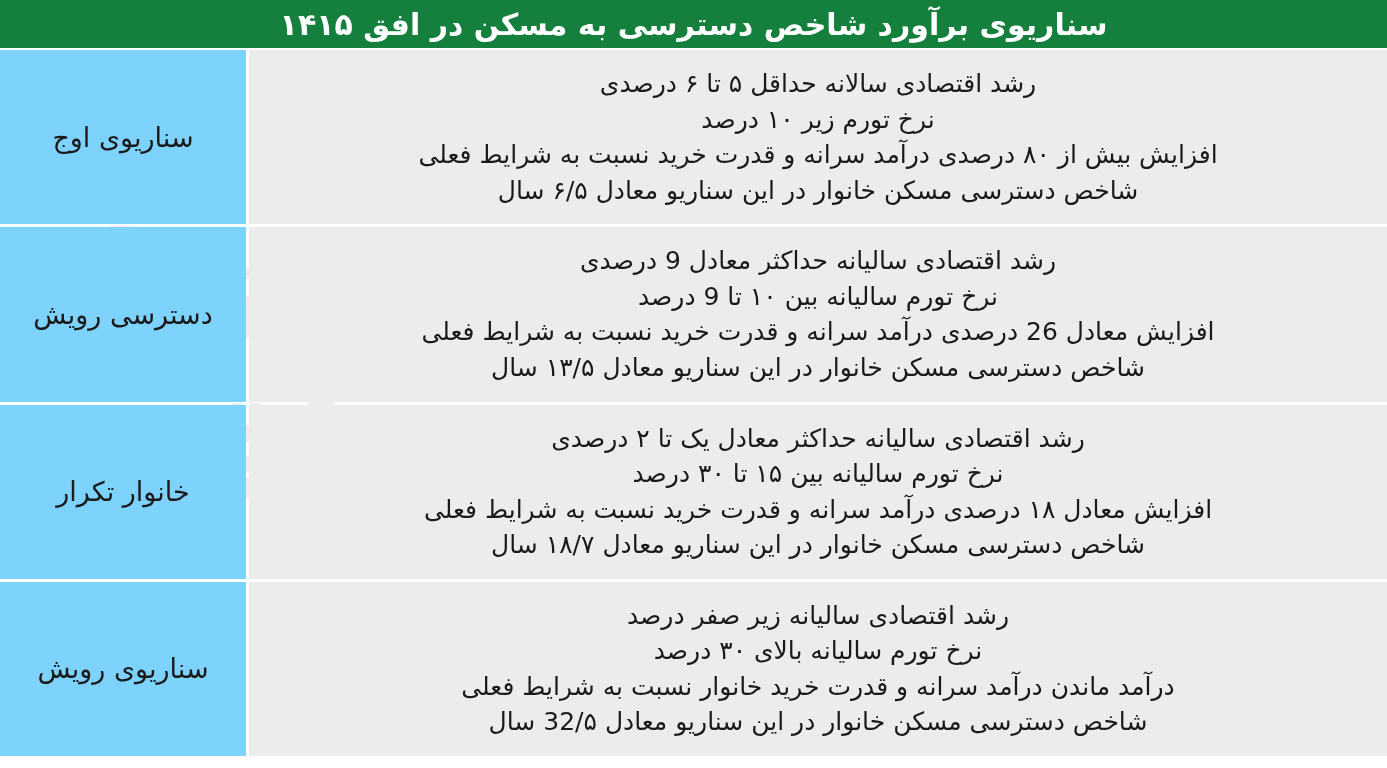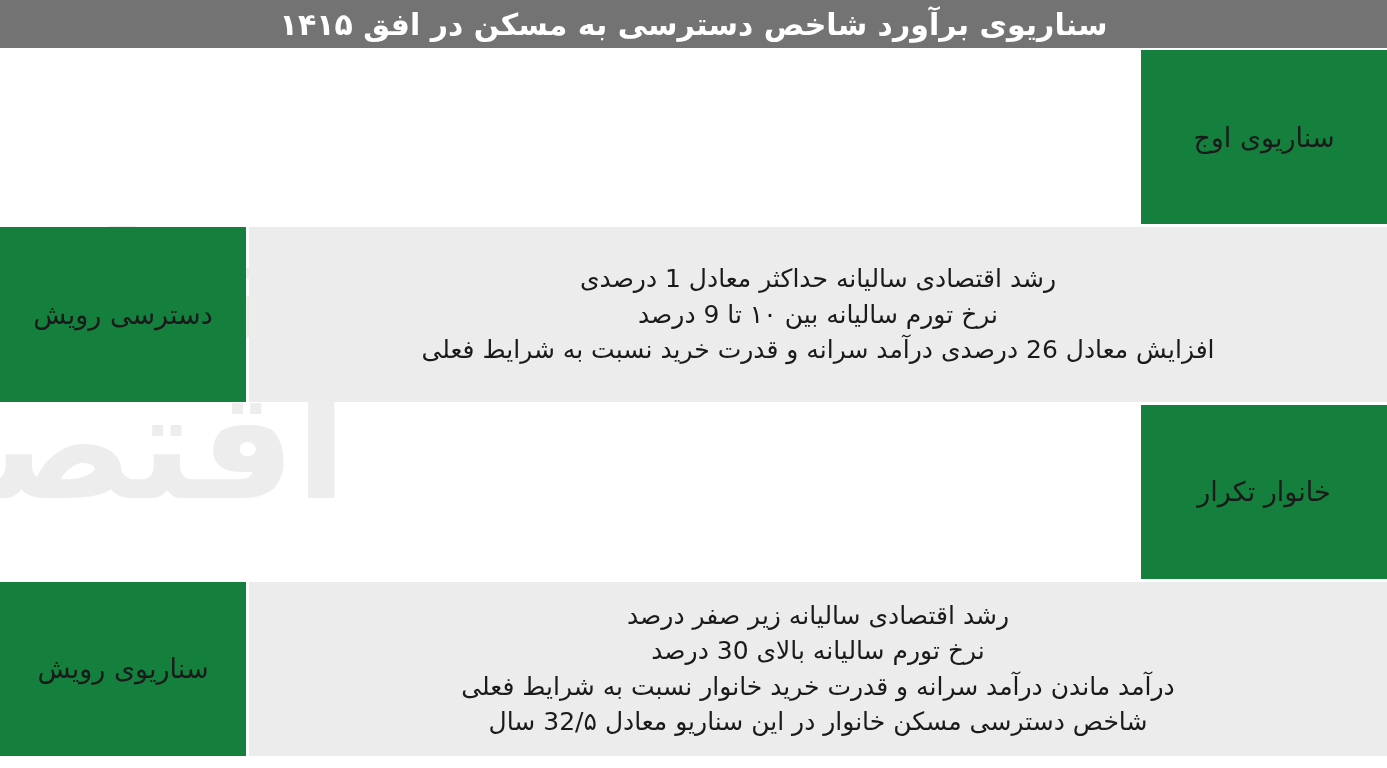--- a/index.html
+++ b/index.html
@@ -35,21 +35,21 @@
     letter-spacing: -4px;
     z-index: 0;
     pointer-events: none;
     user-select: none;
     text-align: center;
     opacity: 0.85;
   }
   .title-bar {
     position: relative;
     z-index: 2;
-    background: #737373;
+    background: #15803d;
     color: #ffffff;
     height: 48px;
     display: flex;
     align-items: center;
     justify-content: center;
     font-size: 30px;
     font-weight: bold;
     letter-spacing: 0px;
     margin: 0 0 2px 0;
     width: 1387px;
@@ -67,21 +67,21 @@
     flex-direction: row;
     flex: 1 1 0;
     margin-bottom: 3px;
     min-height: 0;
   }
   .row:last-child {
     margin-bottom: 12px;
   }
   .row-label {
     flex: 0 0 246px;
-    background: #15803d;
+    background: #7dd3fc;
     color: #1a1a1a;
     display: flex;
     align-items: center;
     justify-content: center;
     font-size: 27px;
     font-weight: normal;
     box-sizing: border-box;
   }
   .row-body {
     flex: 1 1 auto;
@@ -107,40 +107,53 @@
 
 <div class="infographic">
 
   <div class="watermark">دنیای اقتصاد</div>
 
   <div class="title-bar">سناریوی برآورد شاخص دسترسی به مسکن در افق ۱۴۱۵</div>
 
   <div class="rows">
 
     <div class="row">
+      <div class="row-body">
+        <div class="row-line">رشد اقتصادی سالانه حداقل ۵ تا ۶ درصدی</div>
+        <div class="row-line">نرخ تورم زیر ۱۰ درصد</div>
+        <div class="row-line">افزایش بیش از ۸۰ درصدی درآمد سرانه و قدرت خرید نسبت به شرایط فعلی</div>
+        <div class="row-line">شاخص دسترسی مسکن خانوار در این سناریو معادل ۶/۵ سال</div>
+      </div>
       <div class="row-label">سناریوی اوج</div>
     </div>
 
     <div class="row">
       <div class="row-body">
-        <div class="row-line">رشد اقتصادی سالیانه حداکثر معادل 1 درصدی</div>
+        <div class="row-line">رشد اقتصادی سالیانه حداکثر معادل 9 درصدی</div>
         <div class="row-line">نرخ تورم سالیانه بین ۱۰ تا 9 درصد</div>
         <div class="row-line">افزایش معادل 26 درصدی درآمد سرانه و قدرت خرید نسبت به شرایط فعلی</div>
+        <div class="row-line">شاخص دسترسی مسکن خانوار در این سناریو معادل ۱۳/۵ سال</div>
       </div>
       <div class="row-label">دسترسی رویش</div>
     </div>
 
     <div class="row">
+      <div class="row-body">
+        <div class="row-line">رشد اقتصادی سالیانه حداکثر معادل یک تا ۲ درصدی</div>
+        <div class="row-line">نرخ تورم سالیانه بین ۱۵ تا ۳۰ درصد</div>
+        <div class="row-line">افزایش معادل ۱۸ درصدی درآمد سرانه و قدرت خرید نسبت به شرایط فعلی</div>
+        <div class="row-line">شاخص دسترسی مسکن خانوار در این سناریو معادل ۱۸/۷ سال</div>
+      </div>
       <div class="row-label">خانوار تکرار</div>
     </div>
 
     <div class="row">
       <div class="row-body">
         <div class="row-line">رشد اقتصادی سالیانه زیر صفر درصد</div>
-        <div class="row-line">نرخ تورم سالیانه بالای 30 درصد</div>
+        <div class="row-line">نرخ تورم سالیانه بالای ۳۰ درصد</div>
         <div class="row-line">درآمد ماندن درآمد سرانه و قدرت خرید خانوار نسبت به شرایط فعلی</div>
         <div class="row-line">شاخص دسترسی مسکن خانوار در این سناریو معادل 32/۵ سال</div>
       </div>
       <div class="row-label">سناریوی رویش</div>
     </div>
 
   </div>
 </div>
 
 </body></html>

